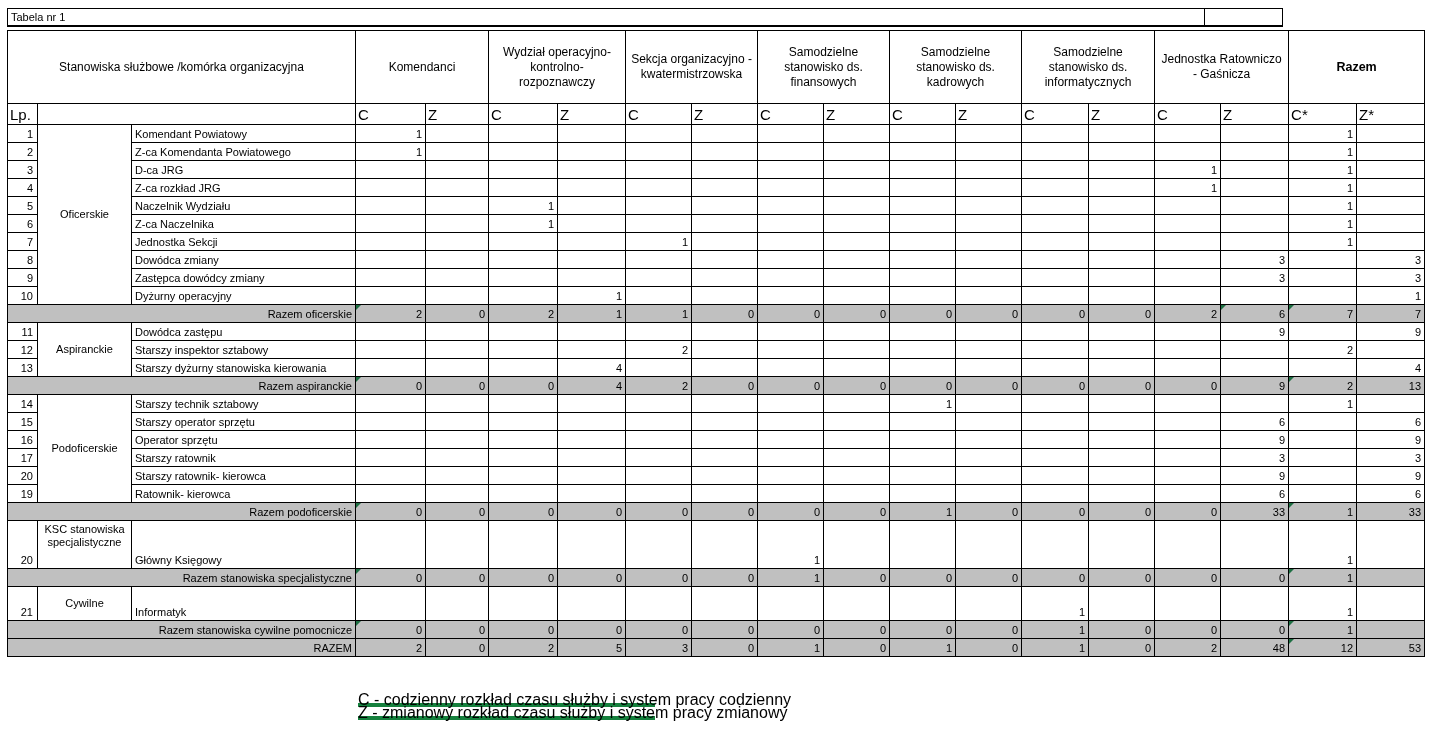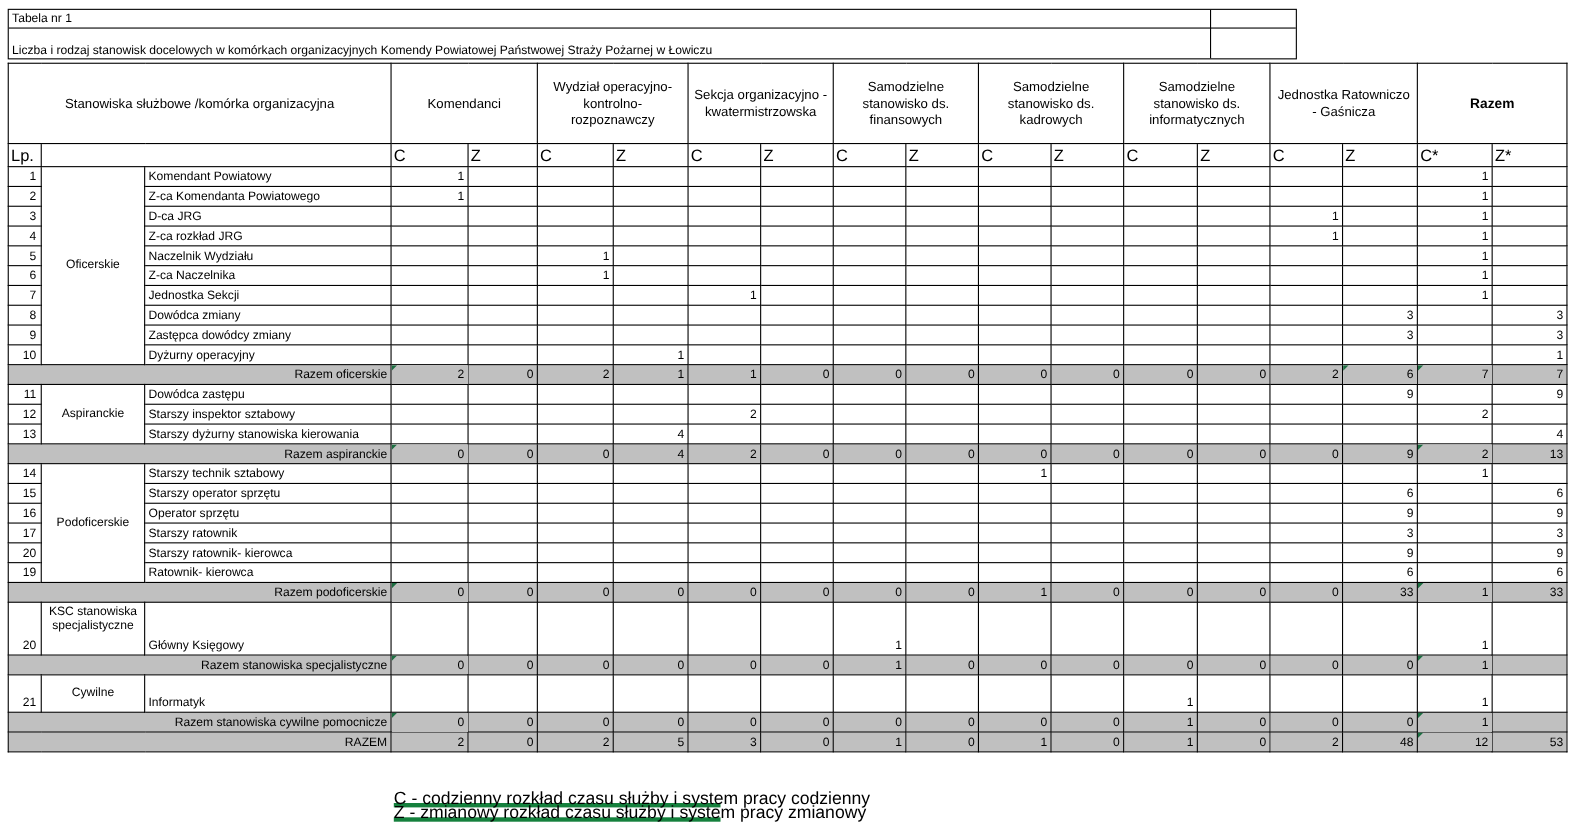--- a/index.html
+++ b/index.html
@@ -4,21 +4,21 @@
 <style>
   * { box-sizing: border-box; }
   html, body { margin: 0; padding: 0; background: #ffffff; }
   body {
     width: 1435px; height: 749px; overflow: hidden;
     font-family: "Liberation Sans", sans-serif; color: #000;
   }
   .sheet { position: relative; padding: 8px 0 0 7px; }
 
   
-  .titlebox { width: 1172px; border: 1px solid #000; position: relative; background: #fff; }
+  .titlebox { width: 1276px; border: 1px solid #000; position: relative; background: #fff; }
   .trow1 { height: 17px; border-bottom: 1px solid #000; font-size: 11px;
            display: flex; align-items: center; padding-left: 3px; }
   .trow2 { height: 27px; font-size: 11px; display: flex; align-items: flex-end;
            padding: 0 0 1px 3px; }
   .tvline { position: absolute; top: 0; right: 77px; width: 1px; height: 100%; background: #000; }
 
   
   table { border-collapse: collapse; table-layout: fixed; width: 1418px; margin-top: 3px; }
   th, td { border: 1px solid #000; overflow: hidden; }
   thead th { font-weight: normal; font-size: 12px; text-align: center;
@@ -52,23 +52,20 @@
               line-height: 12px; white-space: nowrap; }
 </style>
 </head>
 <body>
 
 <div class="sheet">
 
   <div class="titlebox">
     <div class="trow1">
       <span>Tabela nr 1</span>
-    </div>
-    <div class="trow2">
-      <span>Liczba i rodzaj stanowisk docelowych w komórkach organizacyjnych Komendy Powiatowej Państwowej Straży Pożarnej w Łowiczu</span>
     </div>
     <div class="tvline"></div>
   </div>
 
   <table>
     <colgroup>
       <col style="width:30px">
         <col style="width:94px">
         <col style="width:224px">
       <col style="width:70px">

